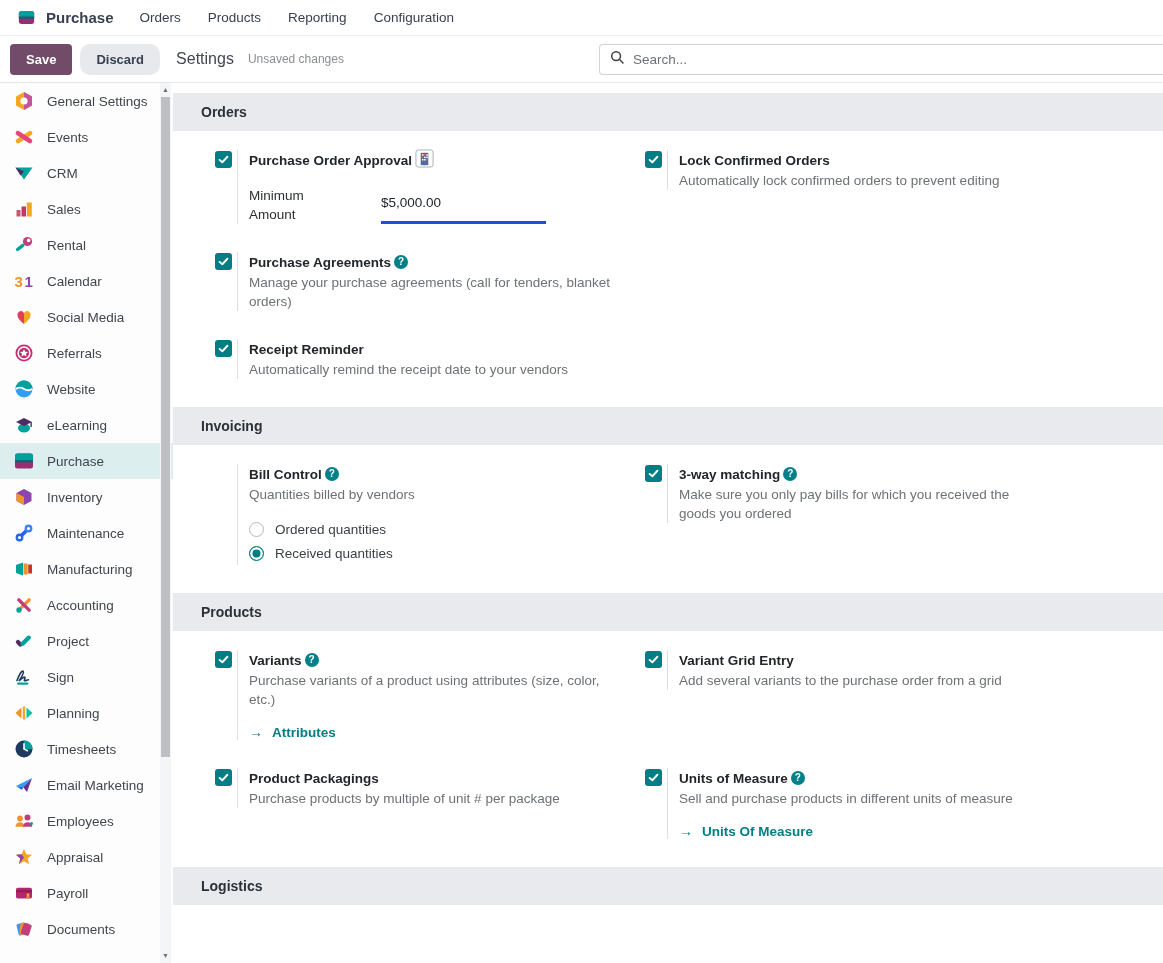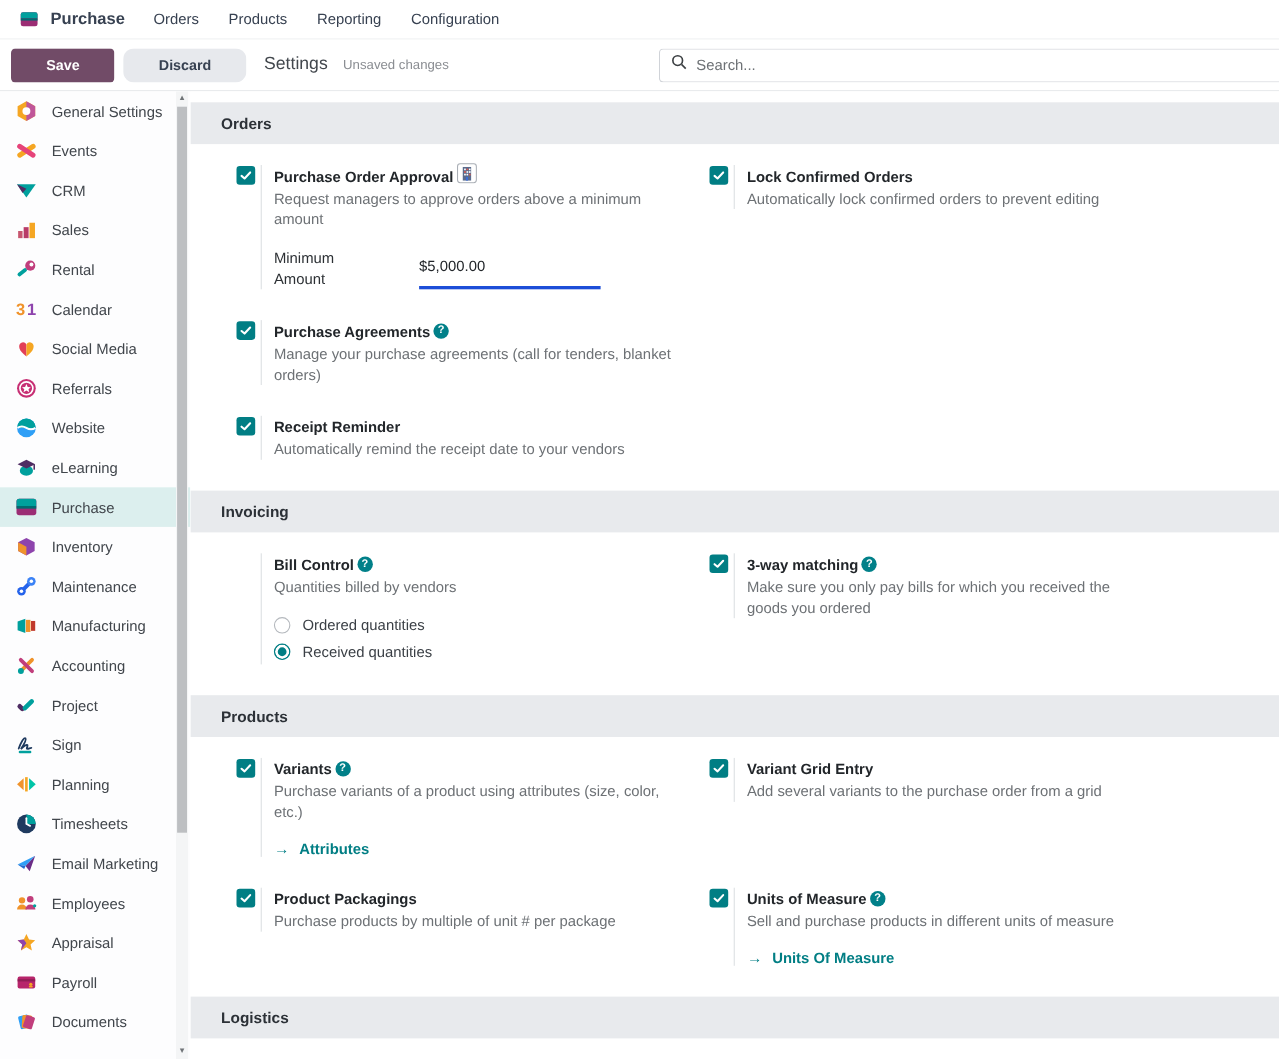--- a/index.html
+++ b/index.html
@@ -10,21 +10,21 @@
   .navbar { height:36px; display:flex; align-items:center; padding:0 16px;
     background:#fff; border-bottom:1px solid #eceef0; }
   .brand { display:flex; align-items:center; gap:9px; margin-right:26px; cursor:pointer; }
   .brand-label { font-size:15px; font-weight:700; color:#374151; }
   .nav-menu { display:flex; gap:27px; }
   .nav-item { font-size:13.5px; color:#374151; cursor:pointer; }
 
   
   .controlbar { height:47px; display:flex; align-items:center; padding:0 0 0 10px;
     background:#fff; border-bottom:1px solid #e4e6e9; }
-  .btn { font-size:13px; font-weight:700; padding:7px 31px; border-radius:4px;
+  .btn { font-size:13px; font-weight:700; padding:7px 15px; border-radius:4px;
     border:1px solid transparent; cursor:pointer; font-family:inherit; }
   .btn-save { background:#714b67; color:#fff; }
   .btn-discard { background:#e7e9ed; color:#374151; margin-left:8px;border-radius:10px; }
   .page-title { font-size:16px; font-weight:500; color:#42474d; margin-left:16px; }
   .status-text { font-size:12px; color:#8a8d92; margin-left:14px;text-align:center; }
   .searchbox { margin-left:auto; width:564px; height:31px; border:1px solid #d0d3d8;
     border-radius:4px 0 0 4px; border-right:none; display:flex; align-items:center;
     padding:0 10px; gap:8px; background:#fff; }
   .searchbox input { border:none; outline:none; flex:1; font-size:13.5px;
     font-family:inherit; color:#374151; background:transparent; }
@@ -402,21 +402,20 @@
                     <rect x="11.9" y="5.5" width="1.6" height="1.6" fill="#fff"></rect>
                     <rect x="7.3" y="8" width="1.6" height="1.6" fill="#e2574c"></rect>
                     <rect x="9.6" y="8" width="1.6" height="1.6" fill="#fff"></rect>
                     <rect x="11.9" y="8" width="1.6" height="1.6" fill="#fff"></rect>
                     <rect x="7.3" y="10.5" width="1.6" height="1.6" fill="#fff"></rect>
                     <rect x="9.6" y="10.5" width="1.6" height="1.6" fill="#fff"></rect>
                     <rect x="11.9" y="10.5" width="1.6" height="1.6" fill="#e2574c"></rect>
                     <rect x="9" y="13.5" width="2" height="3.5" fill="#3b6dd8"></rect>
                   </svg></span>
             </div>
-            <div class="setting-desc">Request managers to approve orders above a minimum amount</div>
             <div class="field-row">
               <span class="field-label">Minimum Amount</span>
               <input class="field-input" type="text" value="$5,000.00" style="">
             </div>
           </div>
         </div>
         <div class="setting">
           <div class="chk-col"><span class="checkbox">
                 <svg width="11" height="11" viewBox="0 0 14 14" fill="none" stroke="#fff" stroke-width="2.4" stroke-linecap="round" stroke-linejoin="round">
                   <polyline points="2,7.5 5.5,10.5 12,3.5"></polyline>

